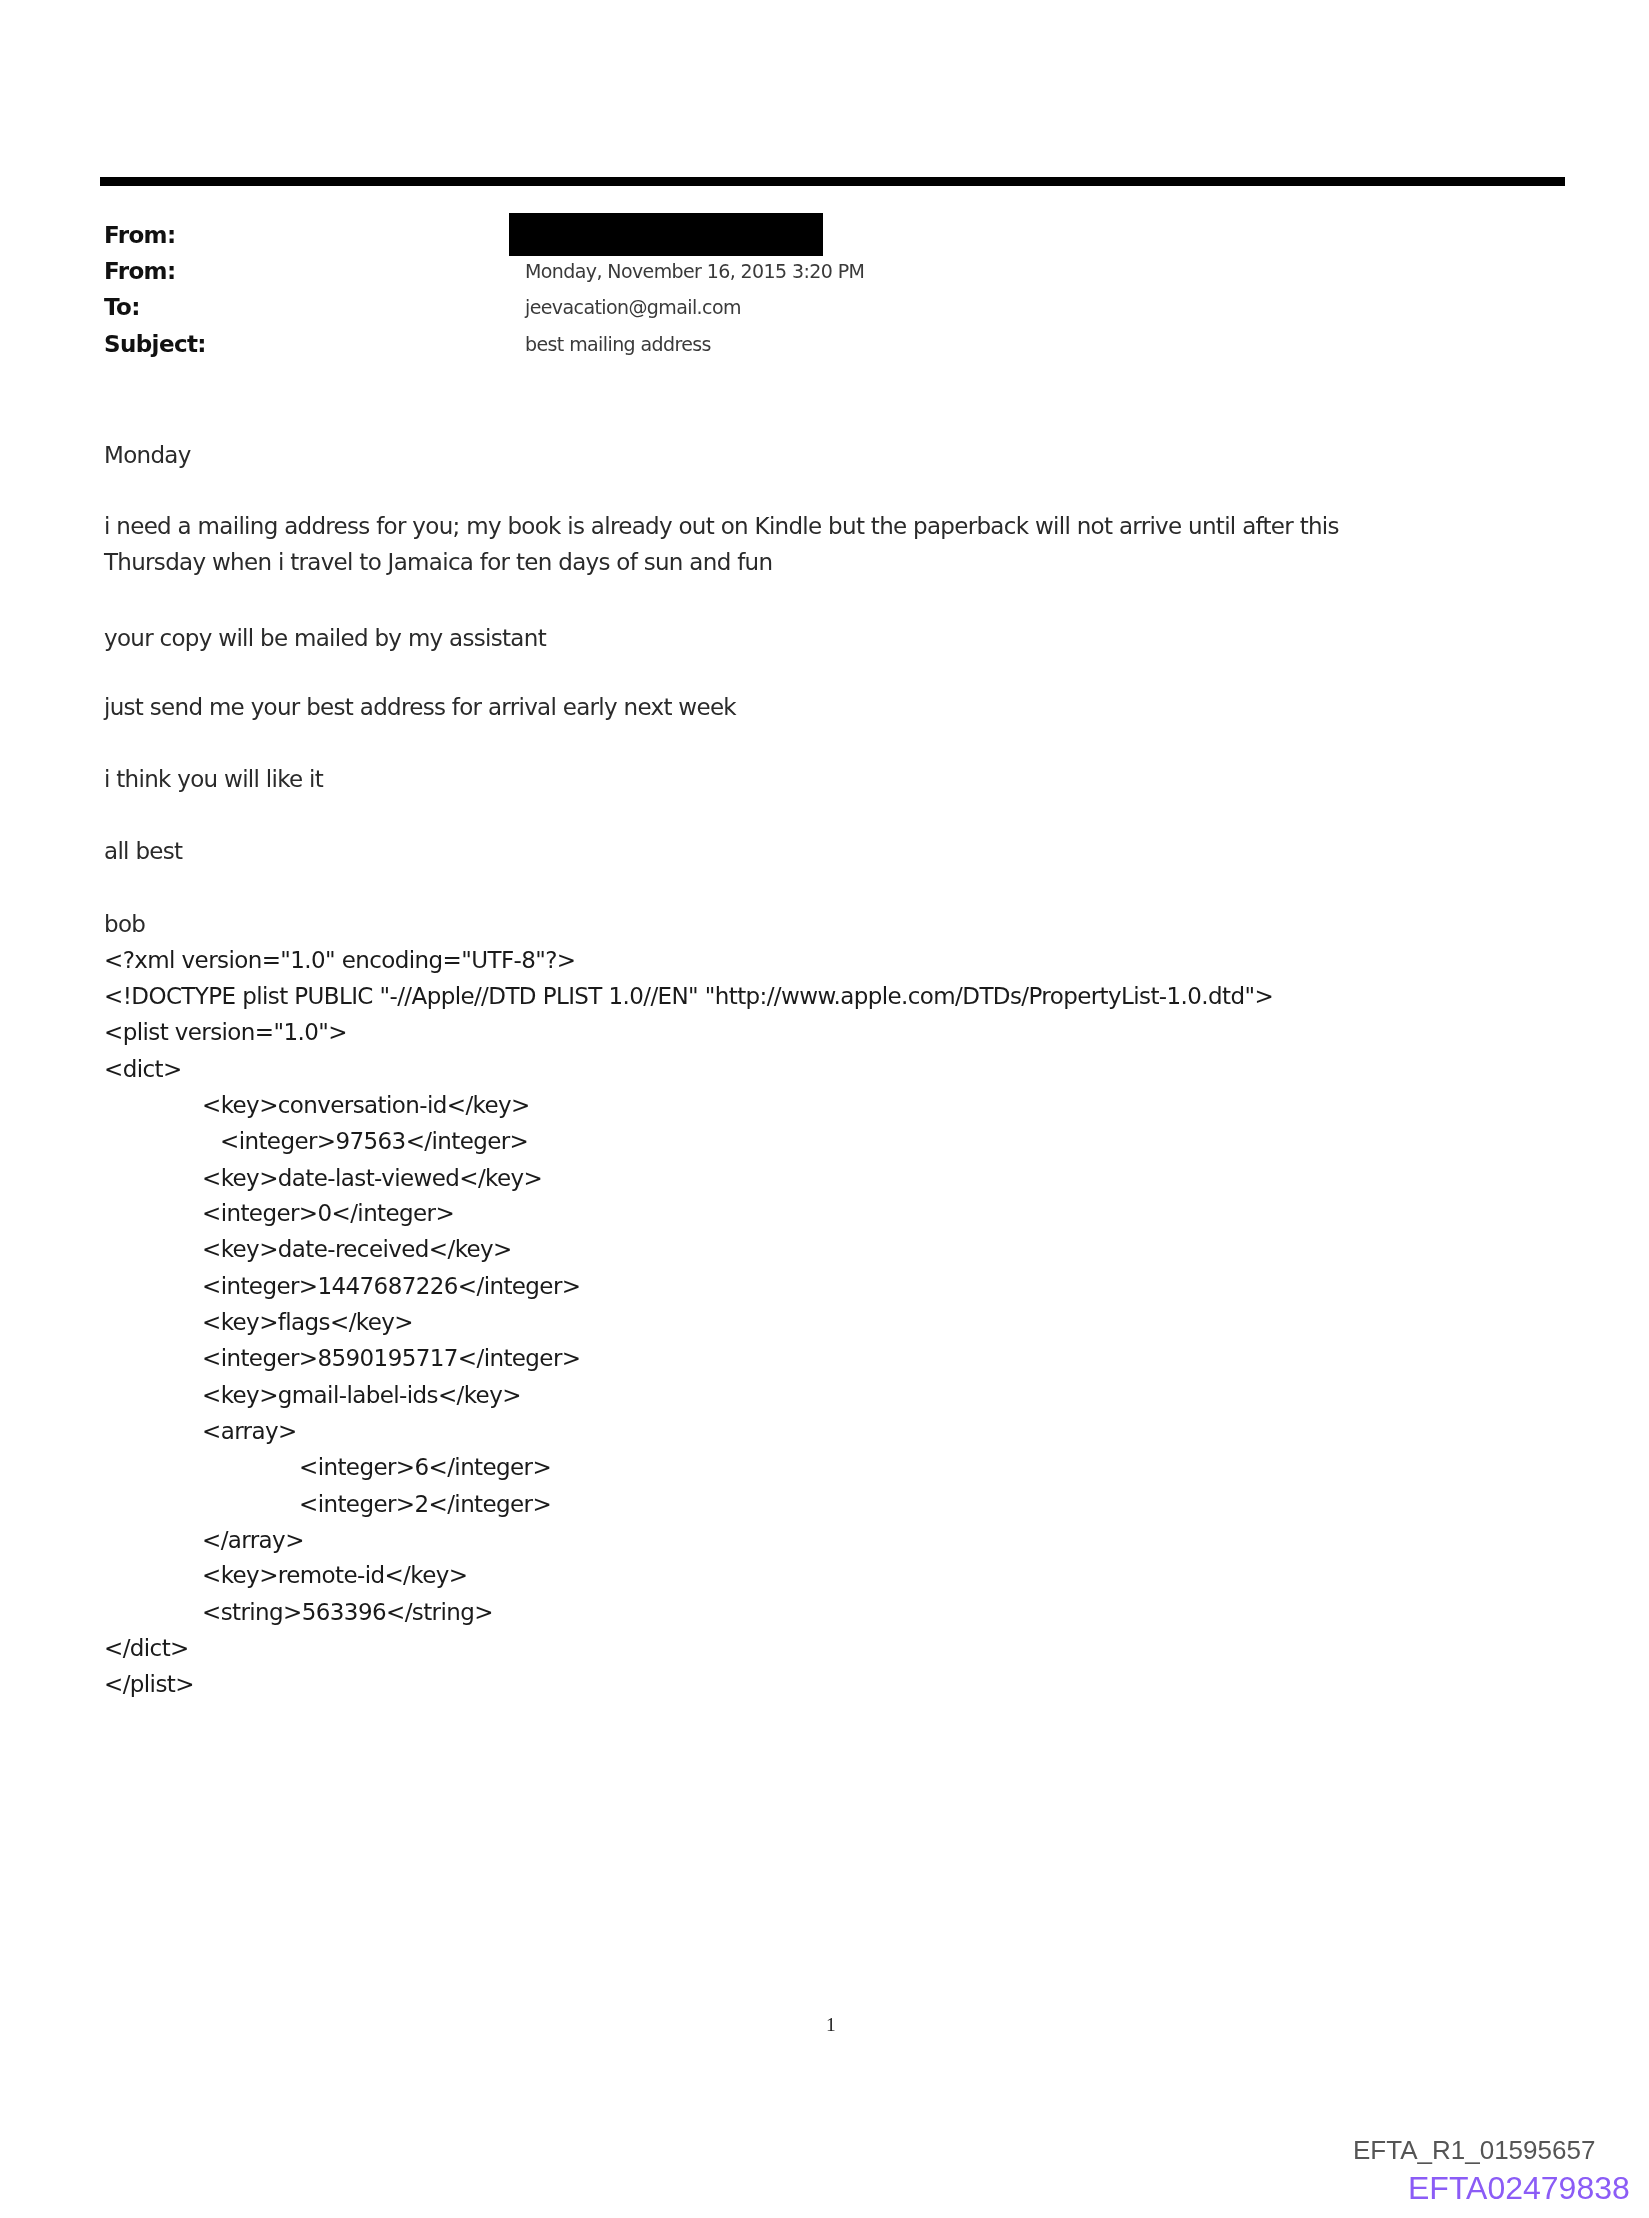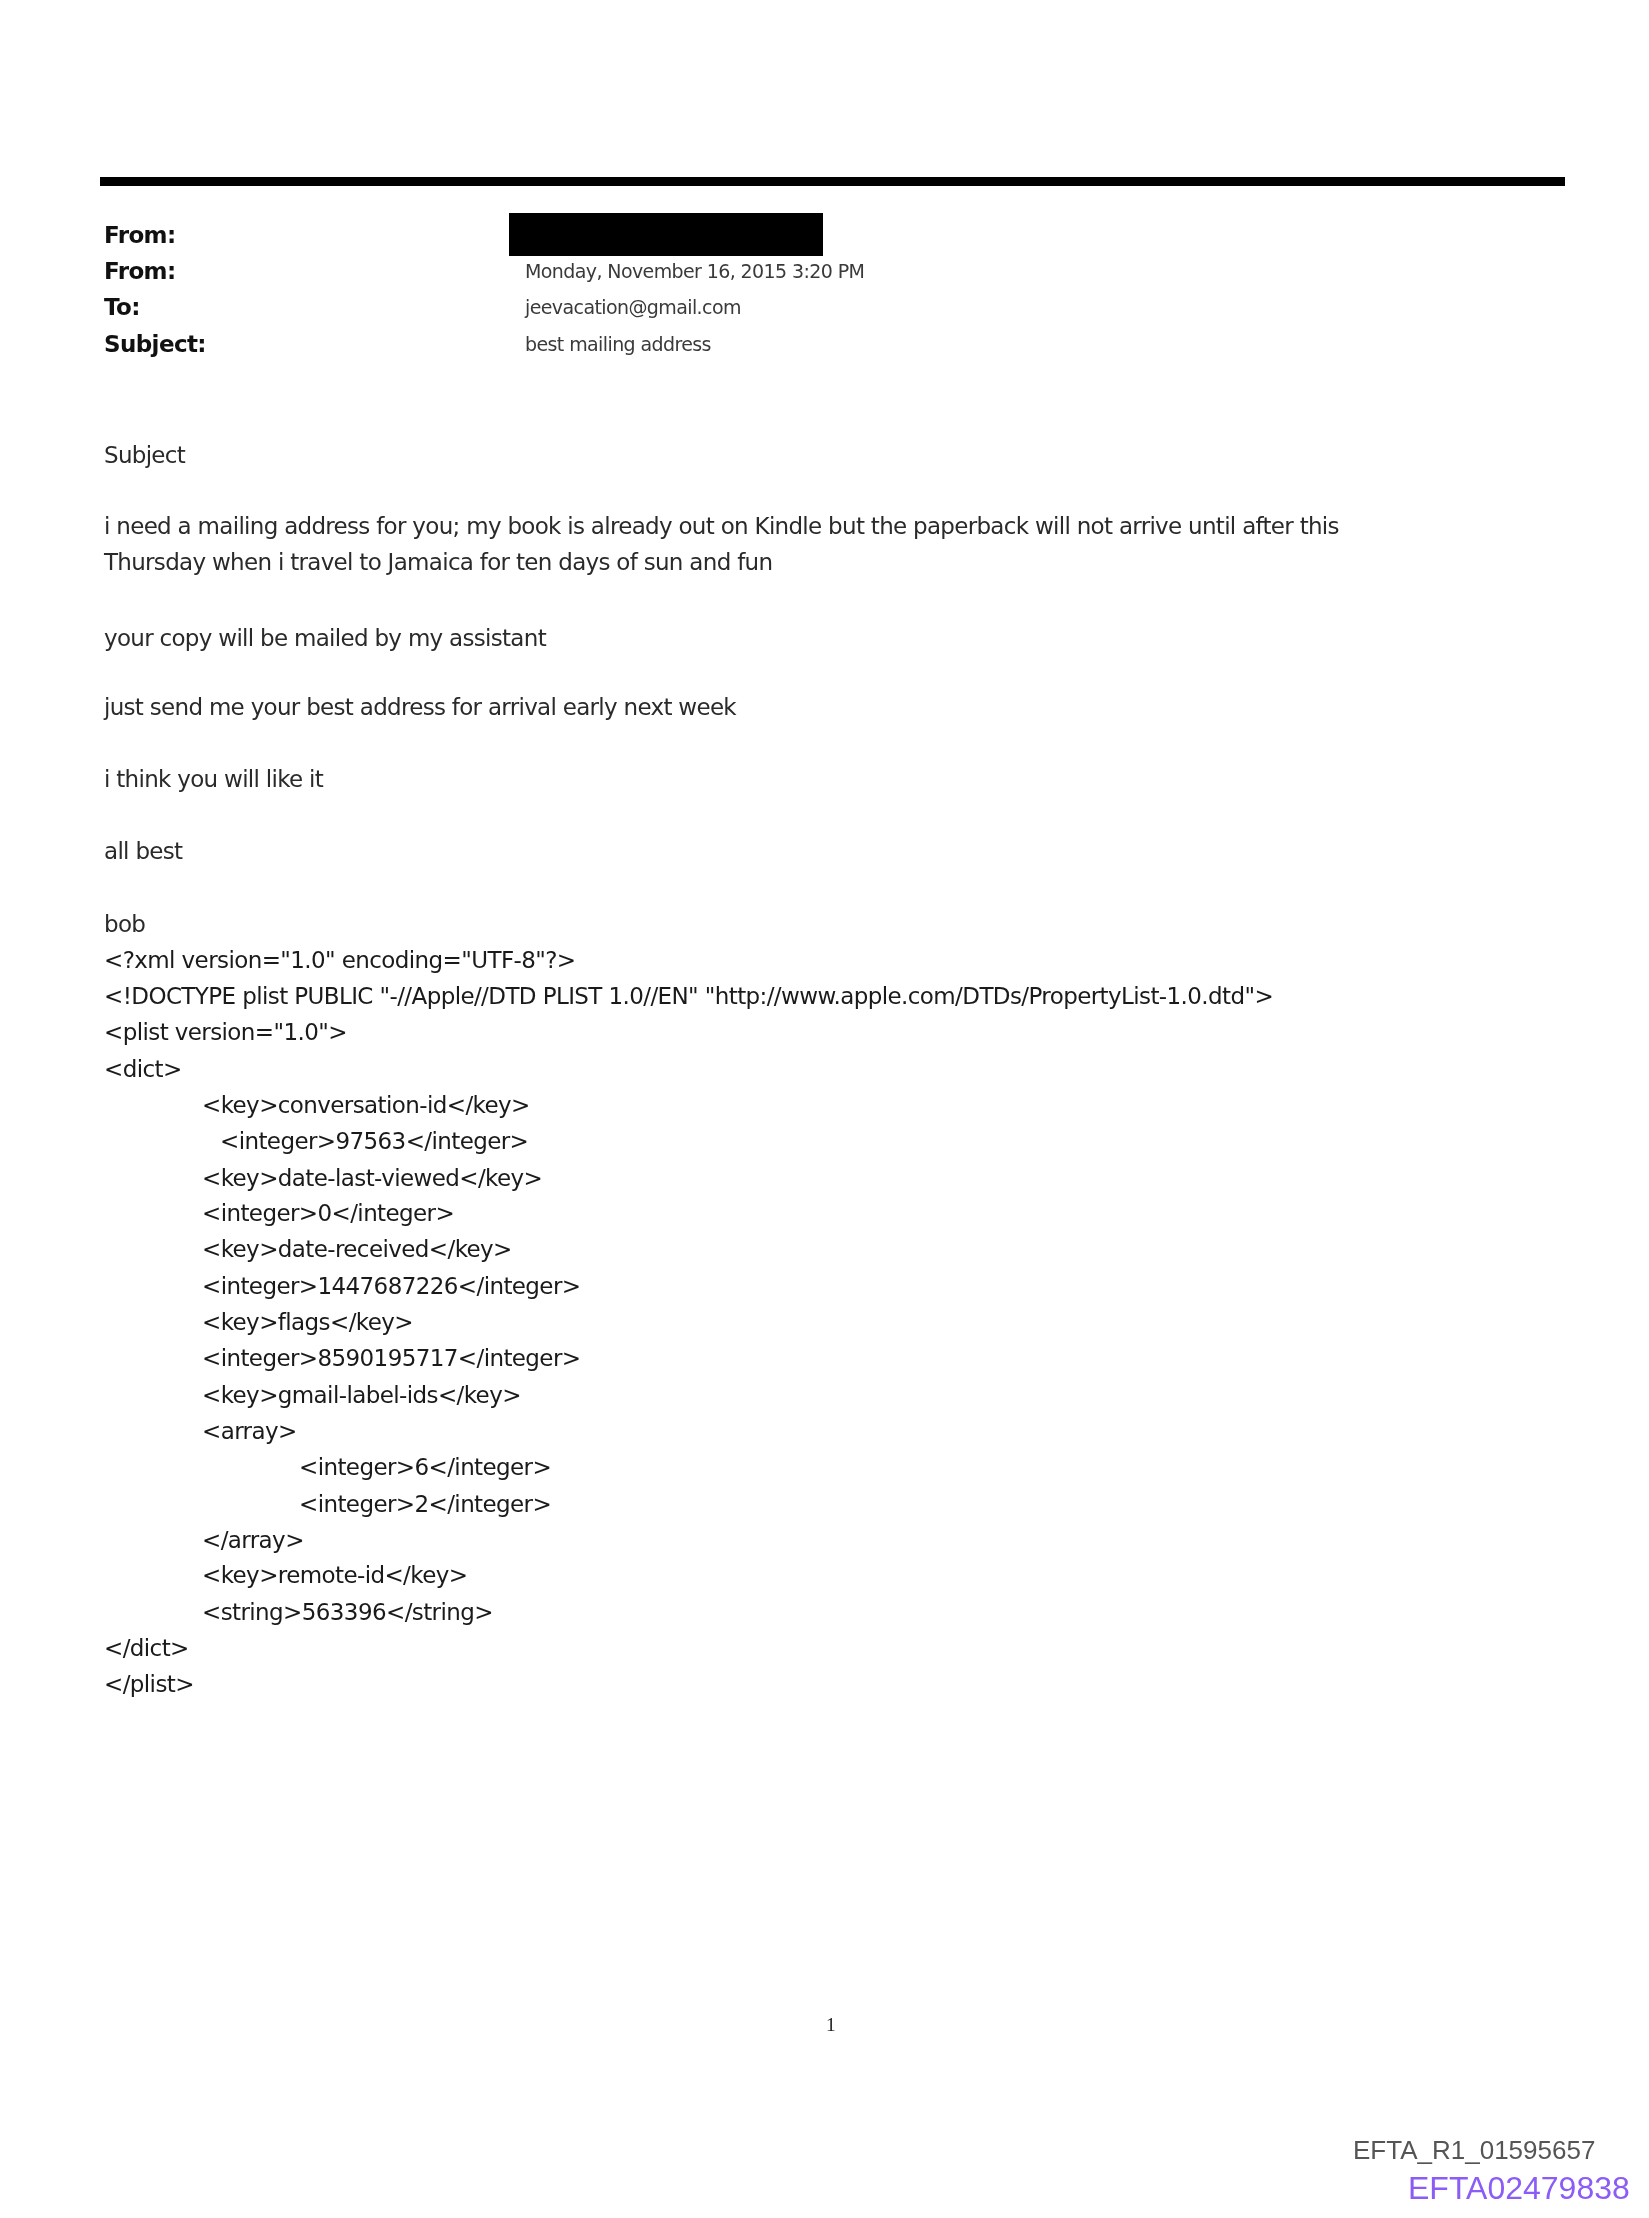--- a/index.html
+++ b/index.html
@@ -30,21 +30,21 @@
     <div class="hdr-value" style="top:253px">Monday, November 16, 2015 3:20 PM</div>
 
     <div class="hdr-label" style="top:289px">To:</div>
     <div class="hdr-value" style="top:289px">jeevacation@gmail.com</div>
 
     <div class="hdr-label" style="top:326px">Subject:</div>
     <div class="hdr-value" style="top:326px">best mailing address</div>
   </div>
 
   <div>
-    <p class="body-text" style="top:437px">Subject</p>
+    <p class="body-text" style="top:437px">Monday</p>
     <p class="body-text" style="top:508px">i need a mailing address for you; my book is already out on Kindle but the paperback will not arrive until after this</p>
     <p class="body-text" style="top:544px">Thursday when i travel to Jamaica for ten days of sun and fun</p>
     <p class="body-text" style="top:620px">your copy will be mailed by my assistant</p>
     <p class="body-text" style="top:689px">just send me your best address for arrival early next week</p>
     <p class="body-text" style="top:761px">i think  you will like it</p>
     <p class="body-text" style="top:833px">all best</p>
     <p class="body-text" style="top:906px">bob</p>
   </div>
 
   <div>

